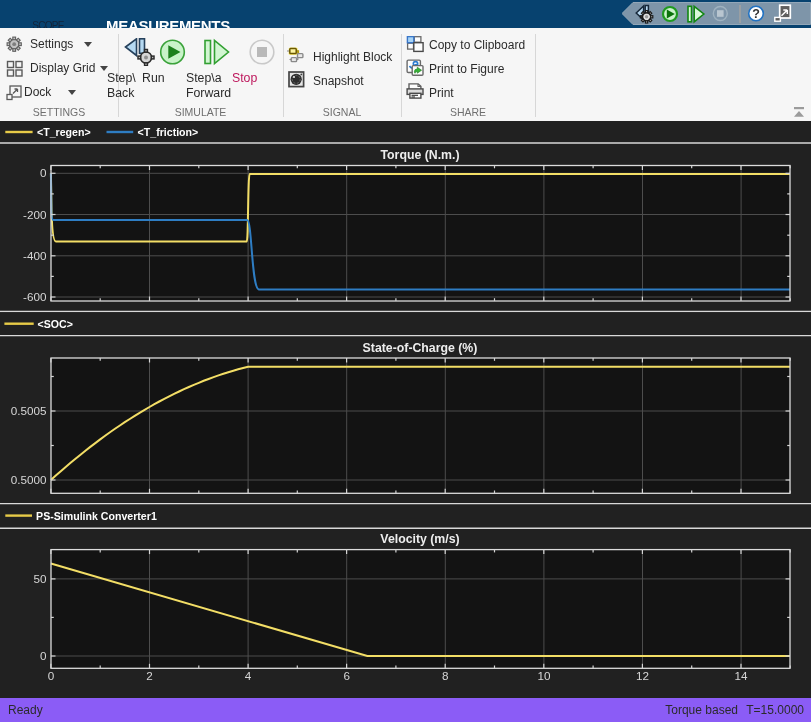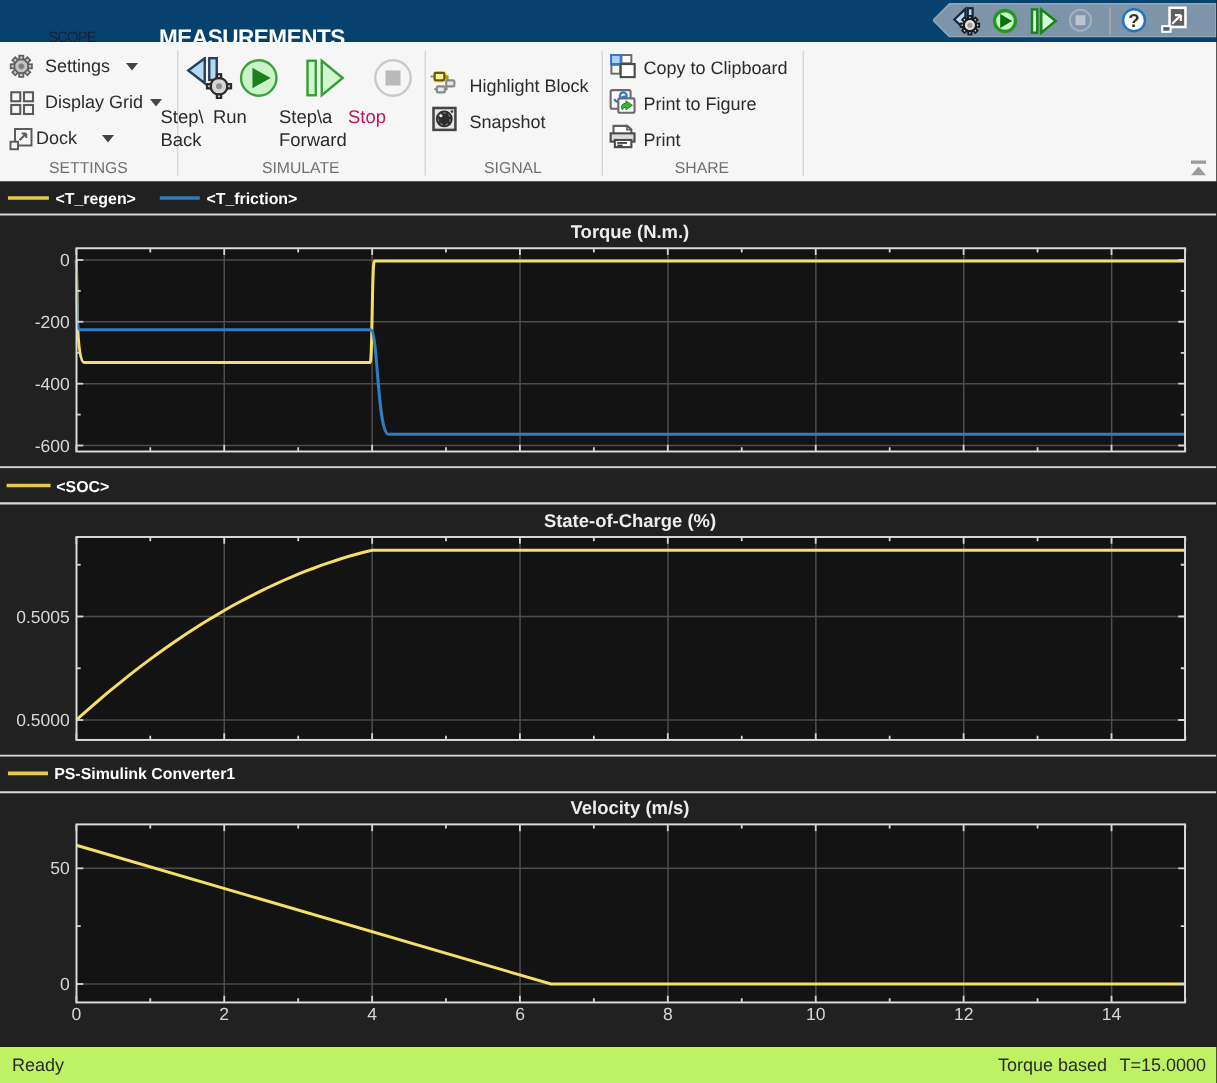--- a/index.html
+++ b/index.html
@@ -10,21 +10,21 @@
 #tab-meas{left:106px;width:100px;text-align:center;color:#fff;font-weight:bold;font-size:15px;letter-spacing:-0.3px;}
 #tab-meas .ul{position:absolute;left:8px;right:8px;top:21.5px;height:2px;background:#fff;}
 #qaband{position:absolute;top:2px;left:622px;width:189px;height:23px;}
 #toolbar{position:absolute;left:0;top:28px;width:811px;height:93px;background:#f6f6f6;}
 .vsep{position:absolute;top:6px;height:83px;width:1px;background:#d7d7d7;}
 .seclabel{position:absolute;top:78px;font-size:10.5px;color:#6f6f6f;text-align:center;}
 .tbtxt{position:absolute;font-size:12px;color:#2b2b2b;white-space:nowrap;}
 .caret{position:absolute;width:0;height:0;border-left:4px solid transparent;border-right:4px solid transparent;border-top:5px solid #444;}
 .biglabel{position:absolute;font-size:12.3px;line-height:15px;color:#2b2b2b;text-align:left;white-space:nowrap;}
 .greylabel{color:#be185d;}
-#statusbar{position:absolute;left:0;top:698px;width:811px;height:24px;background:#bef264;}
+#statusbar{position:absolute;left:0;top:698px;width:811px;height:24px;background:#8b5cf6;}
 #statusbar div{position:absolute;top:0;height:24px;line-height:24px;font-size:12px;color:#2b2b2b;}
 svg{position:absolute;}
 .ticklbl{fill:#d6d6d6;font-size:11.7px;font-family:"Liberation Sans",sans-serif;}
 .ptitle{fill:#ededed;font-size:12.3px;font-weight:bold;font-family:"Liberation Sans",sans-serif;}
 .leg{fill:#fff;font-size:10.6px;font-weight:bold;font-family:"Liberation Sans",sans-serif;}
 </style>
 </head>
 <body>
 
 <div id="titlebar">

